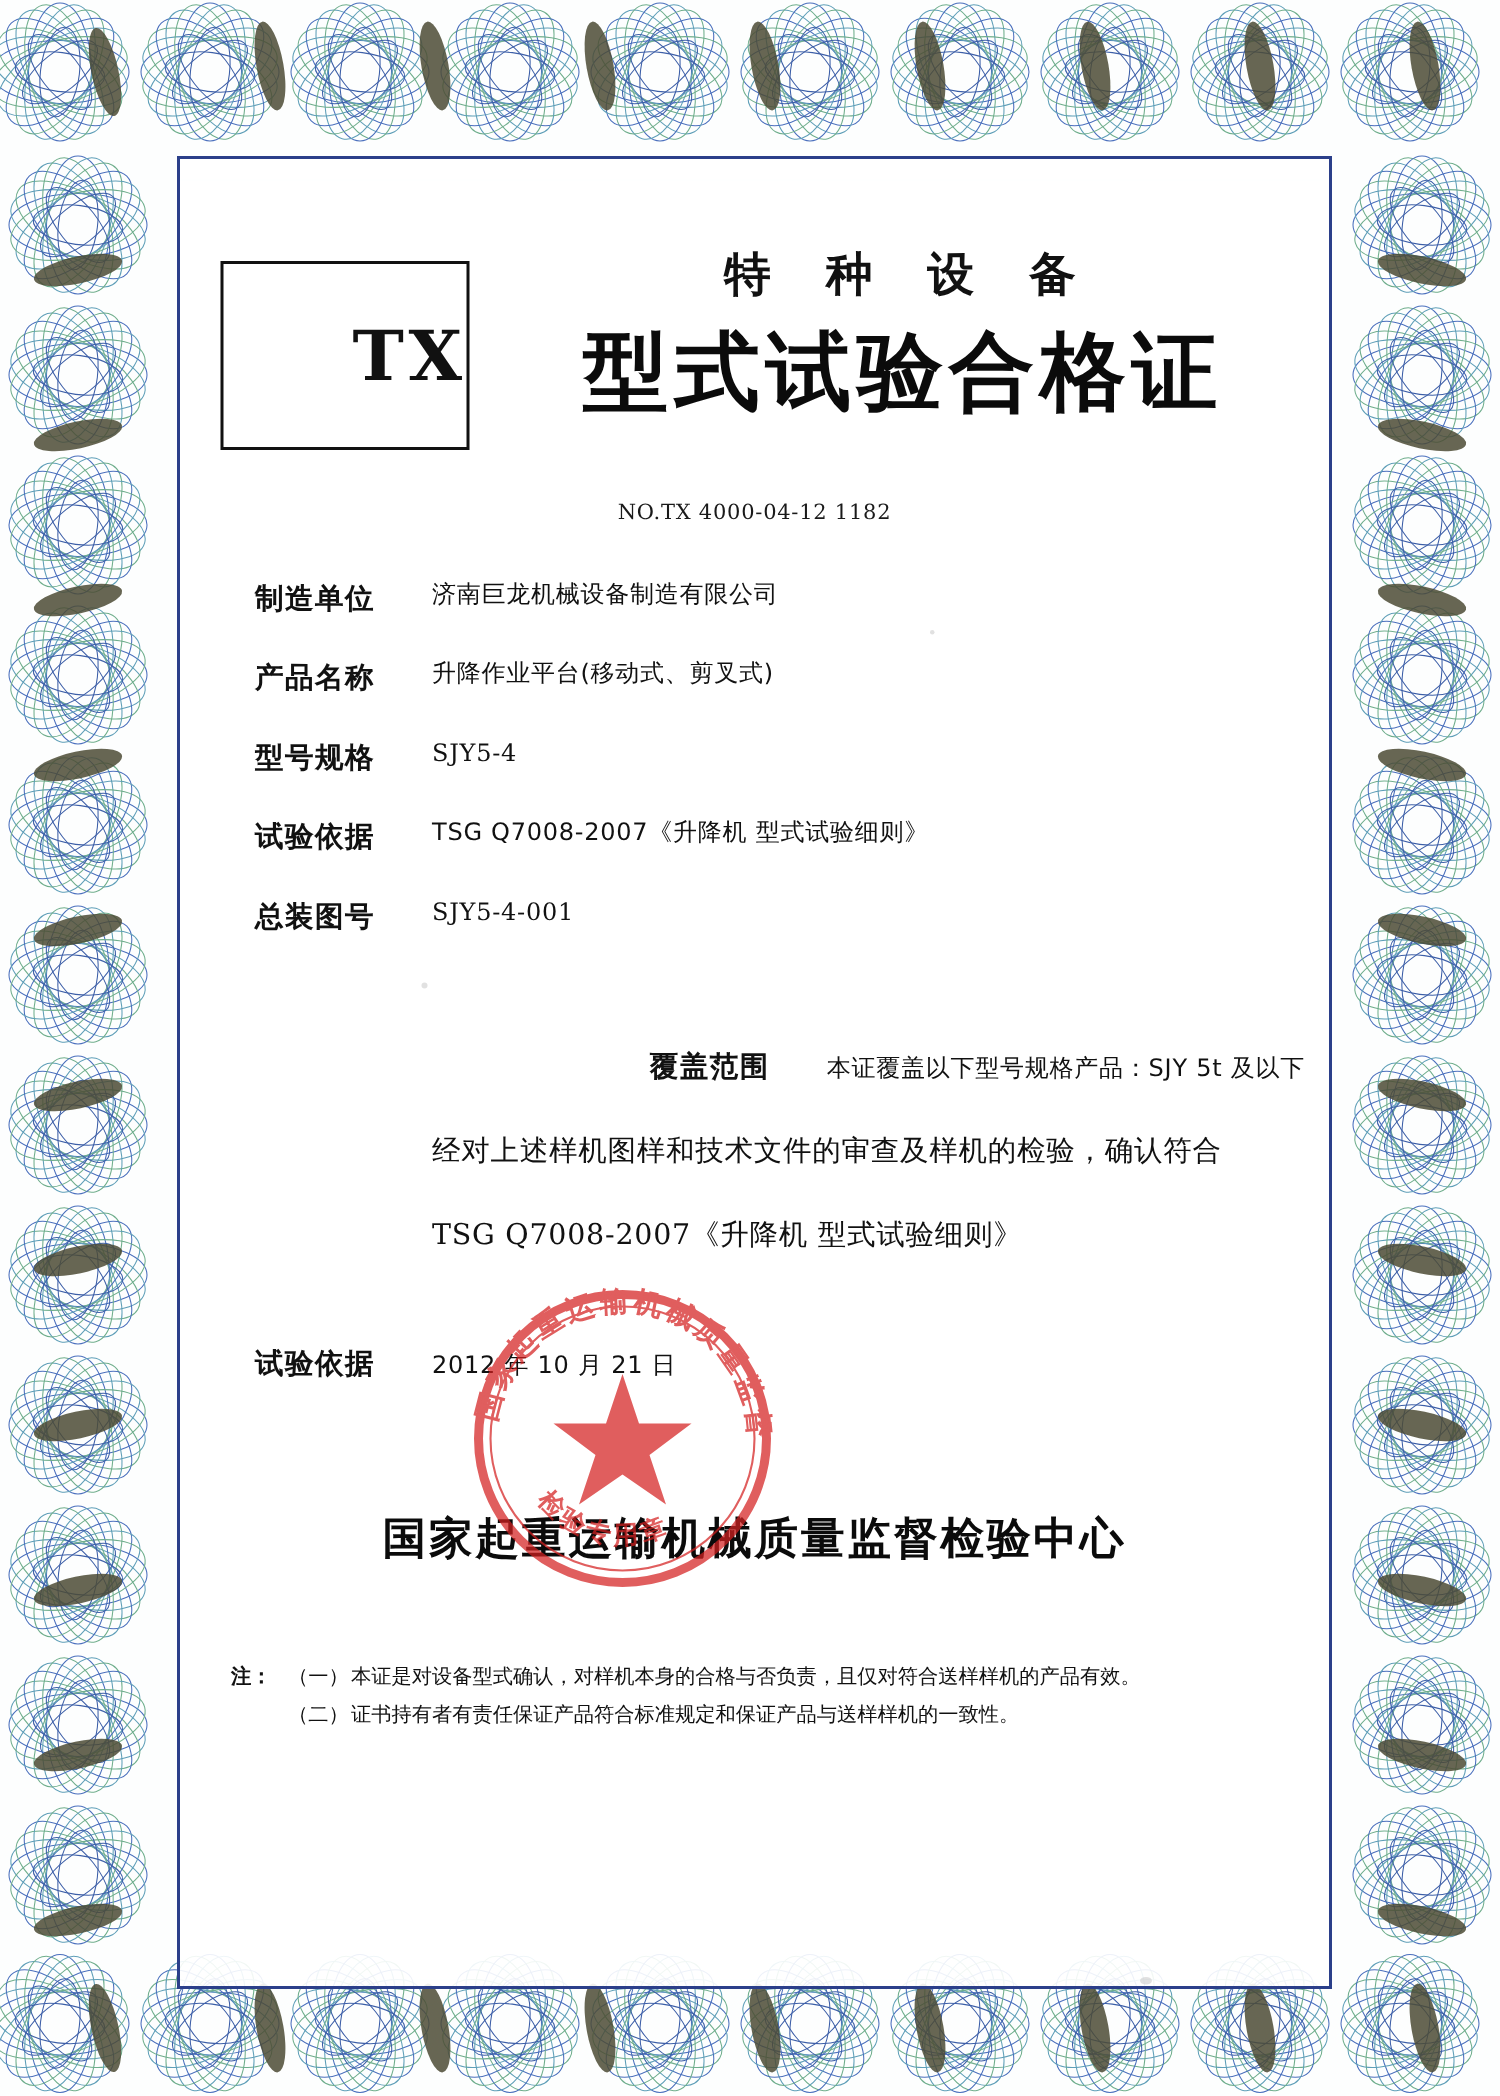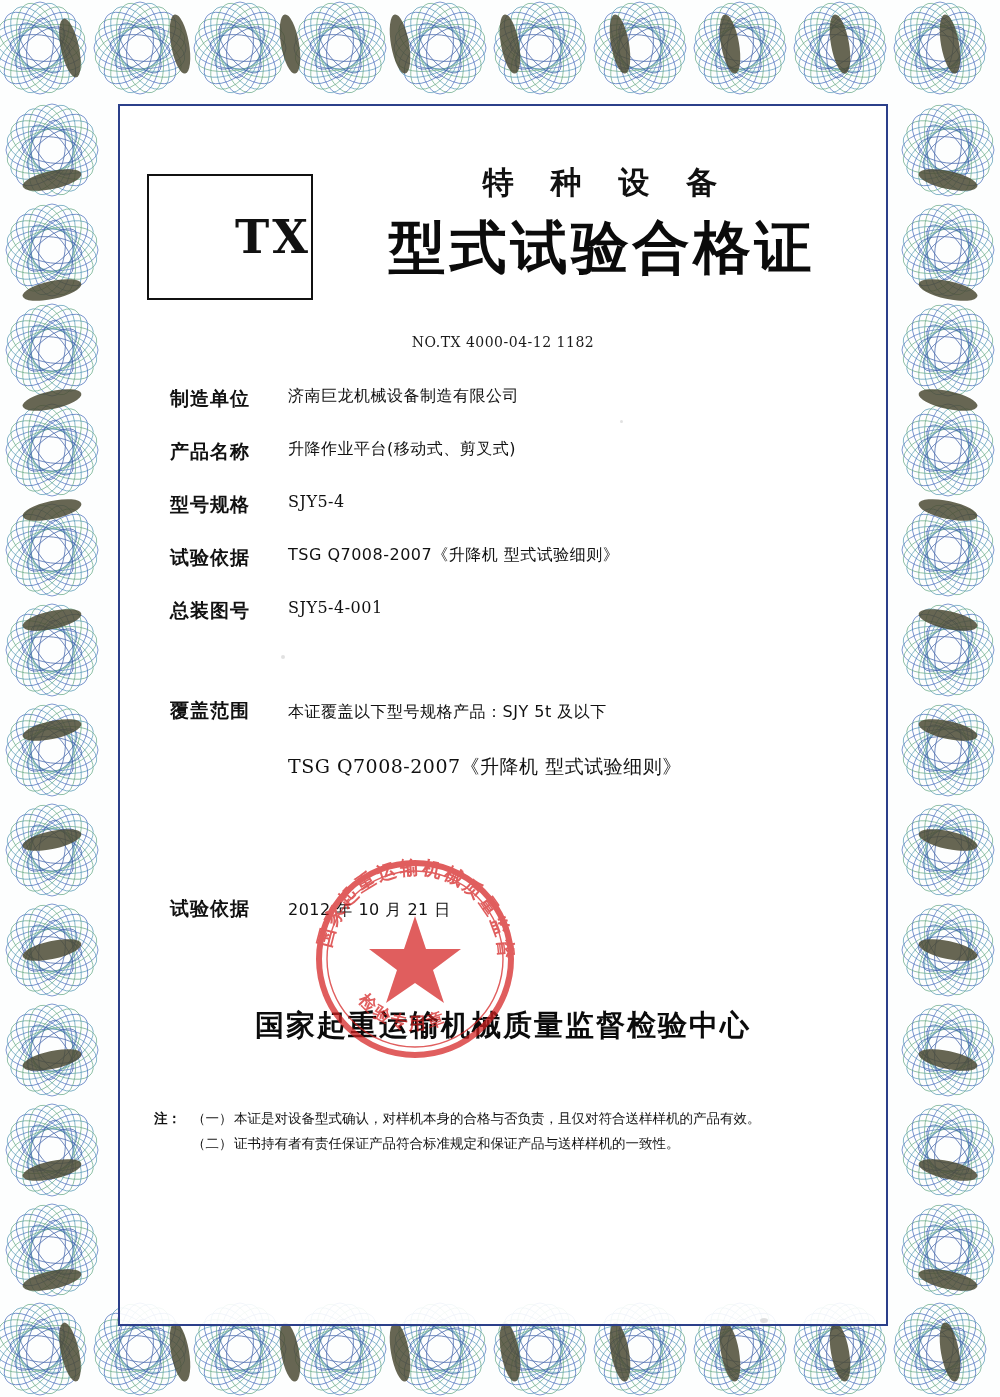--- a/index.html
+++ b/index.html
@@ -142,20 +142,21 @@
   .coverage-block {
     position: absolute;
     left: 50px;
     top: 592px;
     width: 700px;
   }
   .coverage-row {
     display: flex;
     align-items: baseline;
     margin-bottom: 30px;
+    justify-content: flex-end;
   }
   .cov-line {
     margin-left: 118px;
     font-size: 19px;
     color: #111111;
     margin-bottom: 30px;
     letter-spacing: 0.5px;
   }
   .cov-line.serifish {
     font-family: "DejaVu Serif", "Liberation Serif", serif;
@@ -413,20 +414,21 @@
           <div class="f-value serifish">SJY5-4-001</div>
         </div>
 
       </div>
 
       <div class="coverage-block">
         <div class="coverage-row">
           <div class="f-label">覆盖范围</div>
           <div class="f-value">本证覆盖以下型号规格产品：SJY 5t      及以下</div>
         </div>
+        <div class="cov-line">经对上述样机图样和技术文件的审查及样机的检验，确认符合</div>
         <div class="cov-line serifish">TSG  Q7008-2007《升降机 型式试验细则》</div>
       </div>
 
       <div class="issue-row">
         <div class="f-label">试验依据</div>
         <div class="f-value">2012 年 10 月 21 日</div>
       </div>
 
       <div class="seal">
         <svg width="230" height="230" viewBox="0 0 230 230" xmlns="http://www.w3.org/2000/svg">

